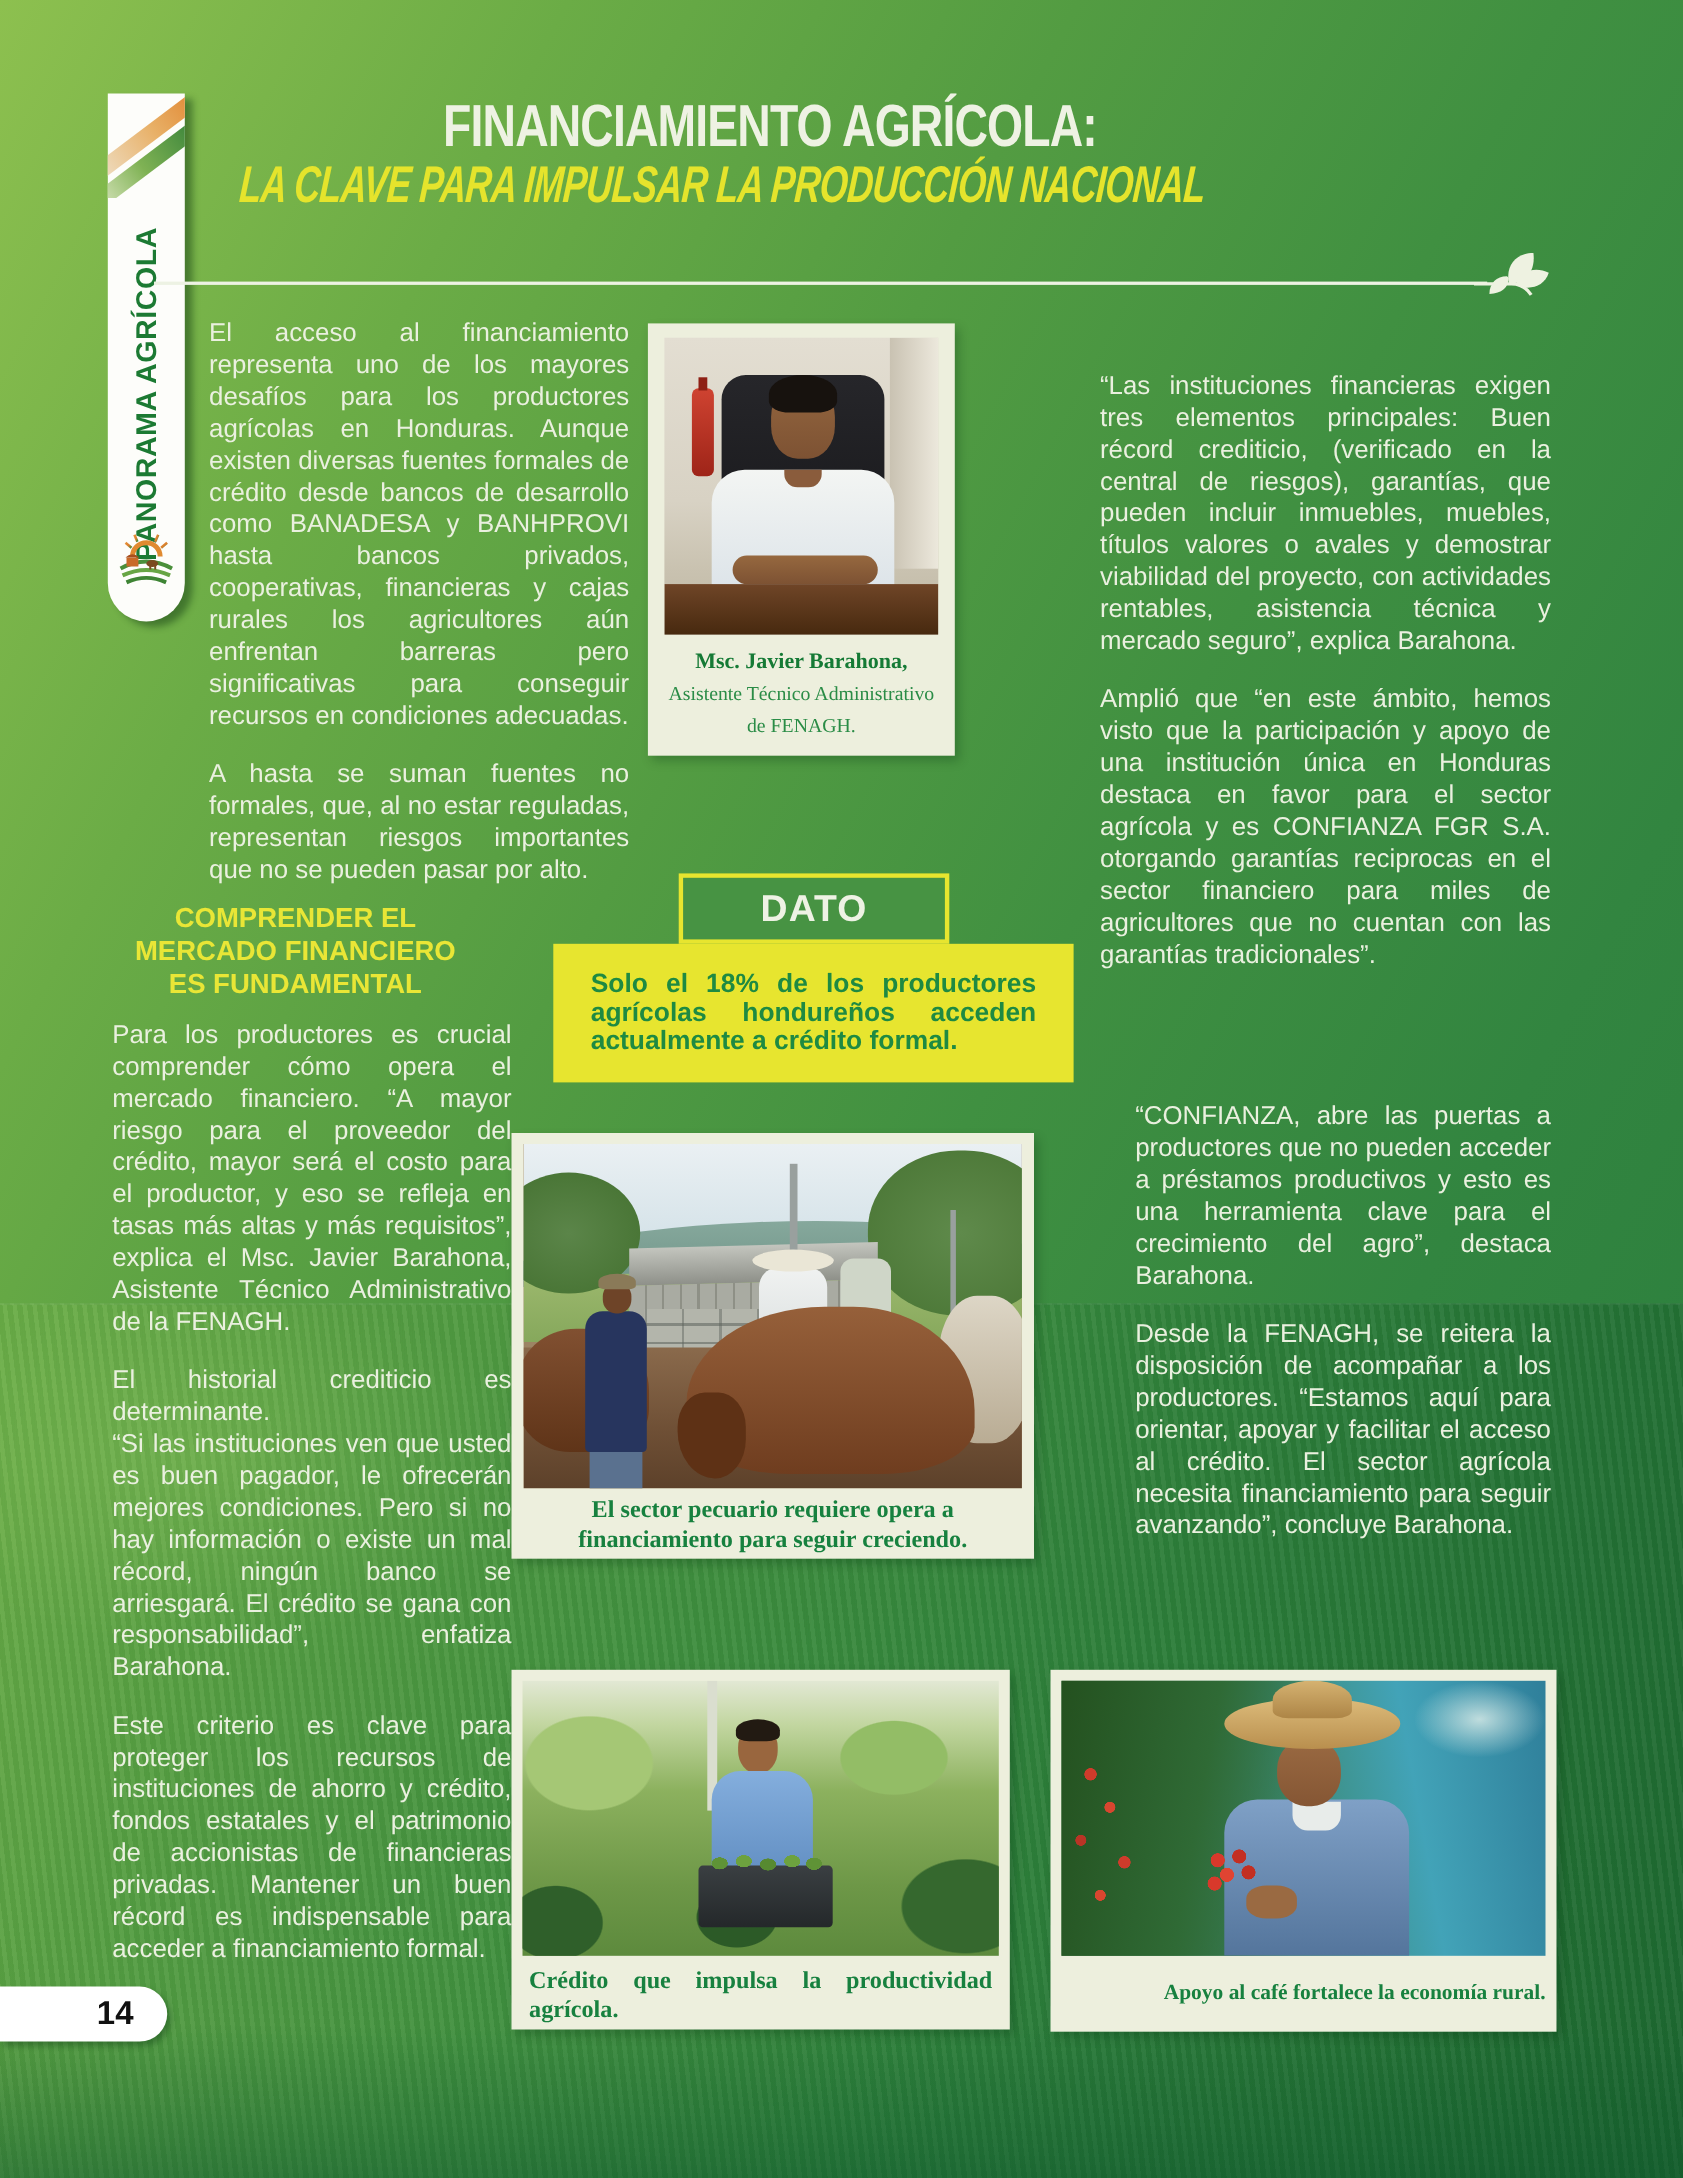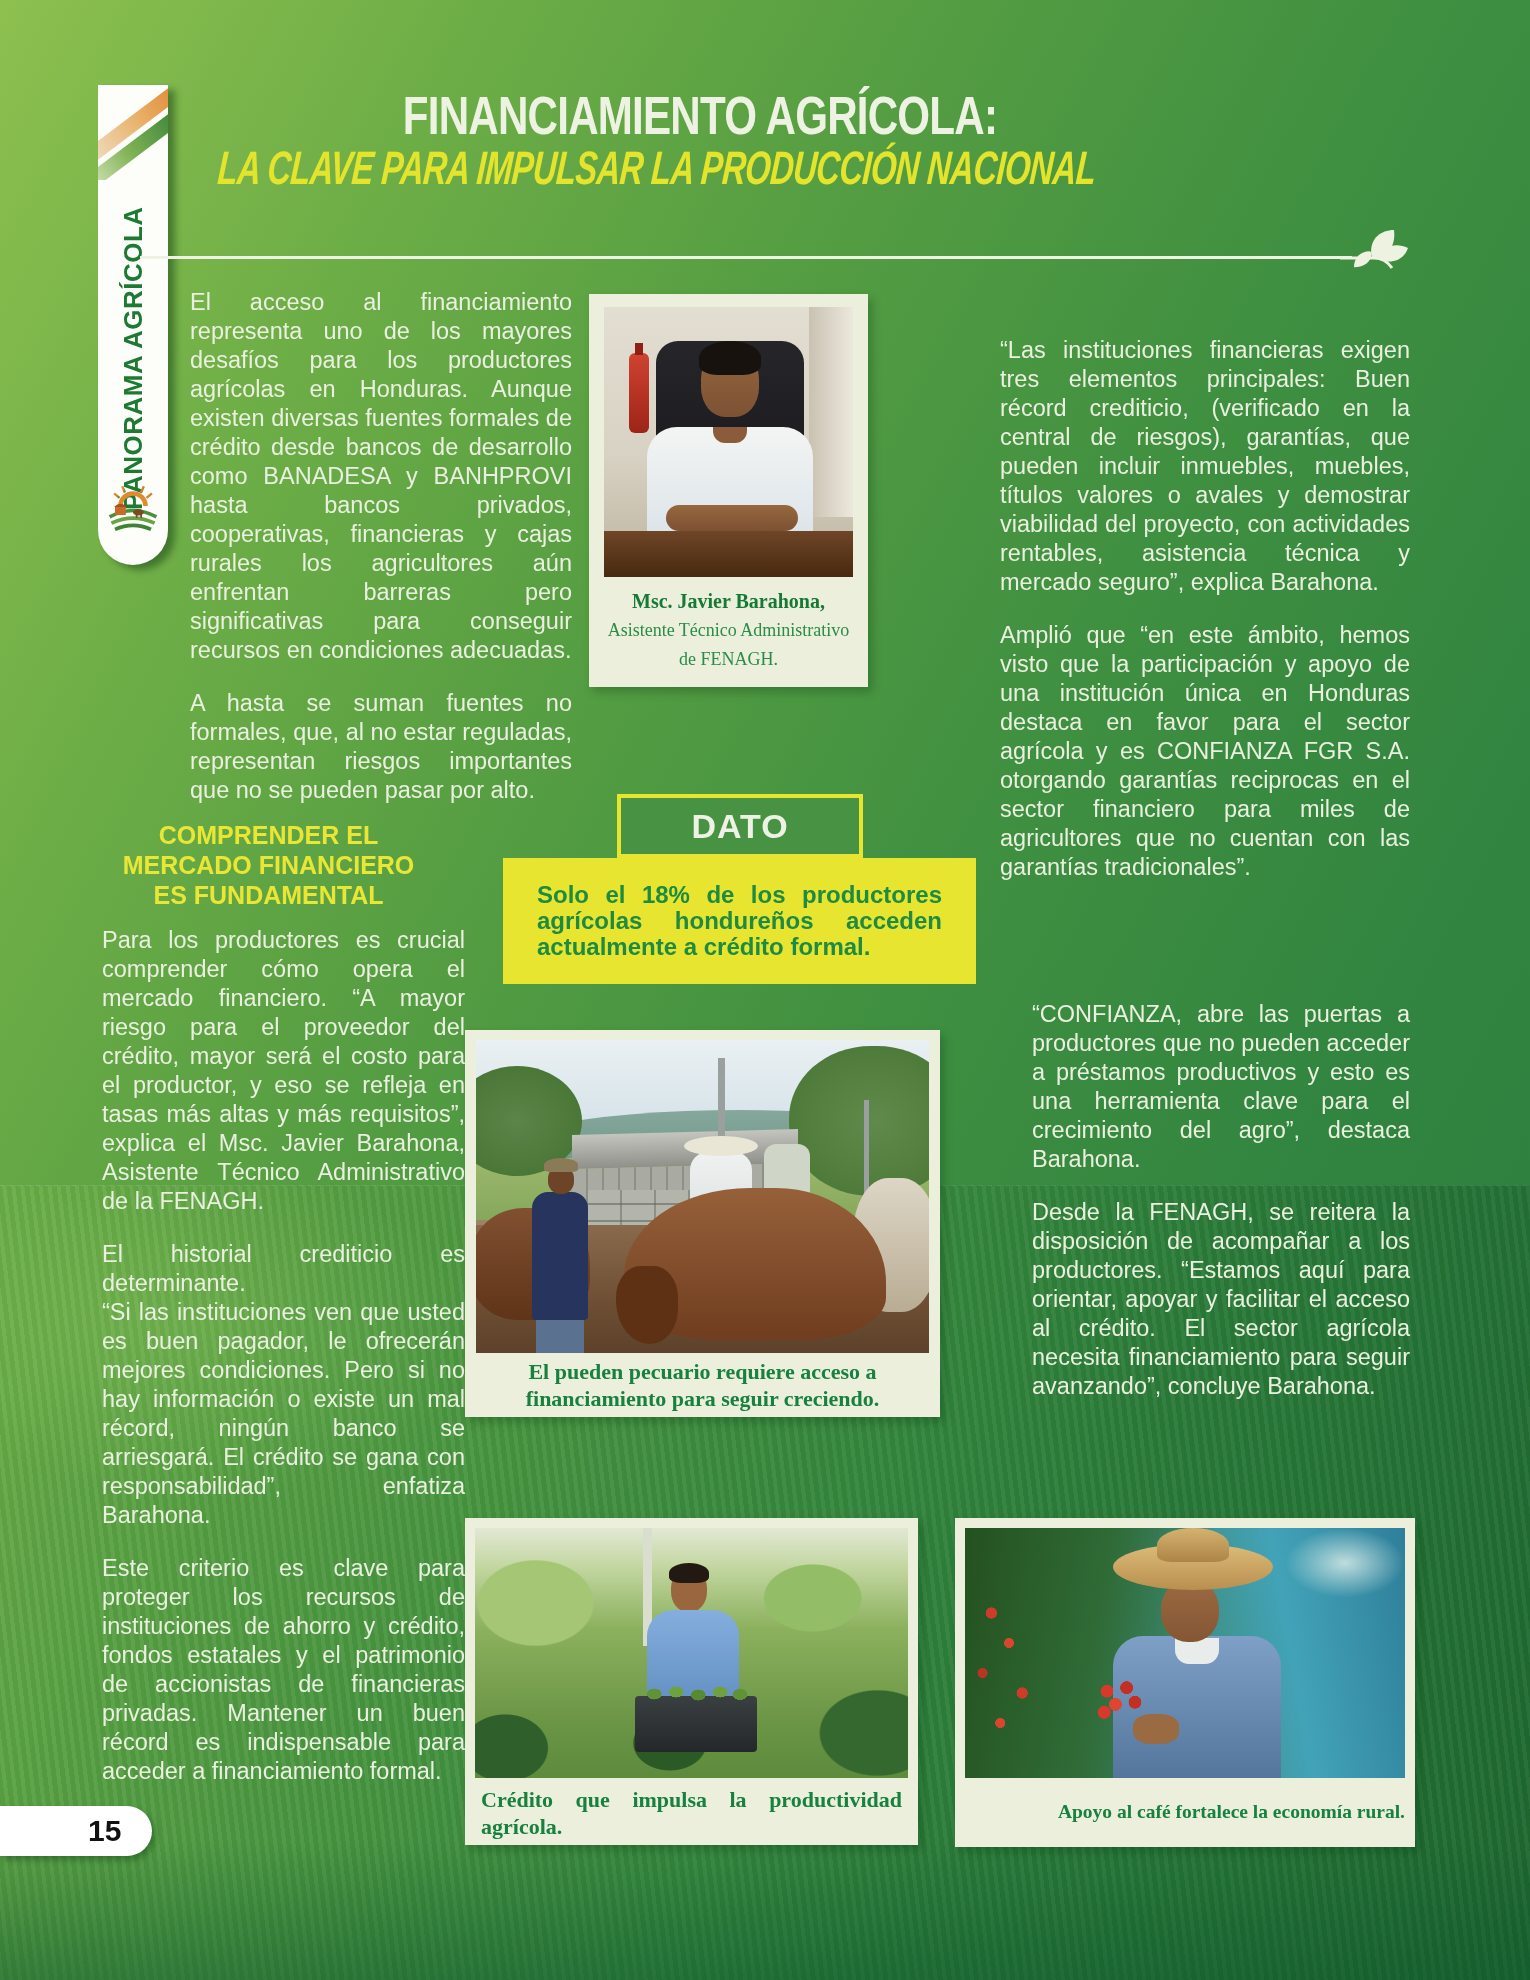--- a/index.html
+++ b/index.html
@@ -287,21 +287,21 @@
       <div class="shape c-ground"></div>
       <div class="shape c-cowL"></div>
       <div class="shape c-cowWhite"></div>
       <div class="shape c-manBlue">
           <div class="legs"></div>
         </div>
       <div class="shape c-manBack"></div>
       <div class="shape c-manWhite"></div>
       <div class="shape c-cowMain"></div>
     </div>
-    <div class="caption">El pueden pecuario requiere acceso a financiamiento para seguir creciendo.</div>
+    <div class="caption">El sector pecuario requiere opera a financiamiento para seguir creciendo.</div>
   </div>
 
   <div class="card card-produce">
     <div class="photo photo-produce">
       <div class="shape g-pole"></div>
       <div class="shape g-head"></div>
       <div class="shape g-shirt"></div>
       <div class="shape g-crate"></div>
     </div>
     <div class="caption">Crédito que impulsa la productividad agrícola.</div>
@@ -313,15 +313,15 @@
       <div class="shape k-shirt"></div>
       <div class="shape k-face"></div>
       <div class="shape k-hat"></div>
       <div class="shape k-berries"></div>
       <div class="shape k-hand"></div>
     </div>
     <div class="caption">Apoyo al café fortalece la economía rural.</div>
   </div>
 
   <div class="page-pill">
-    <span>15</span>
+    <span>14</span>
   </div>
 </div>
 
 </body></html>

